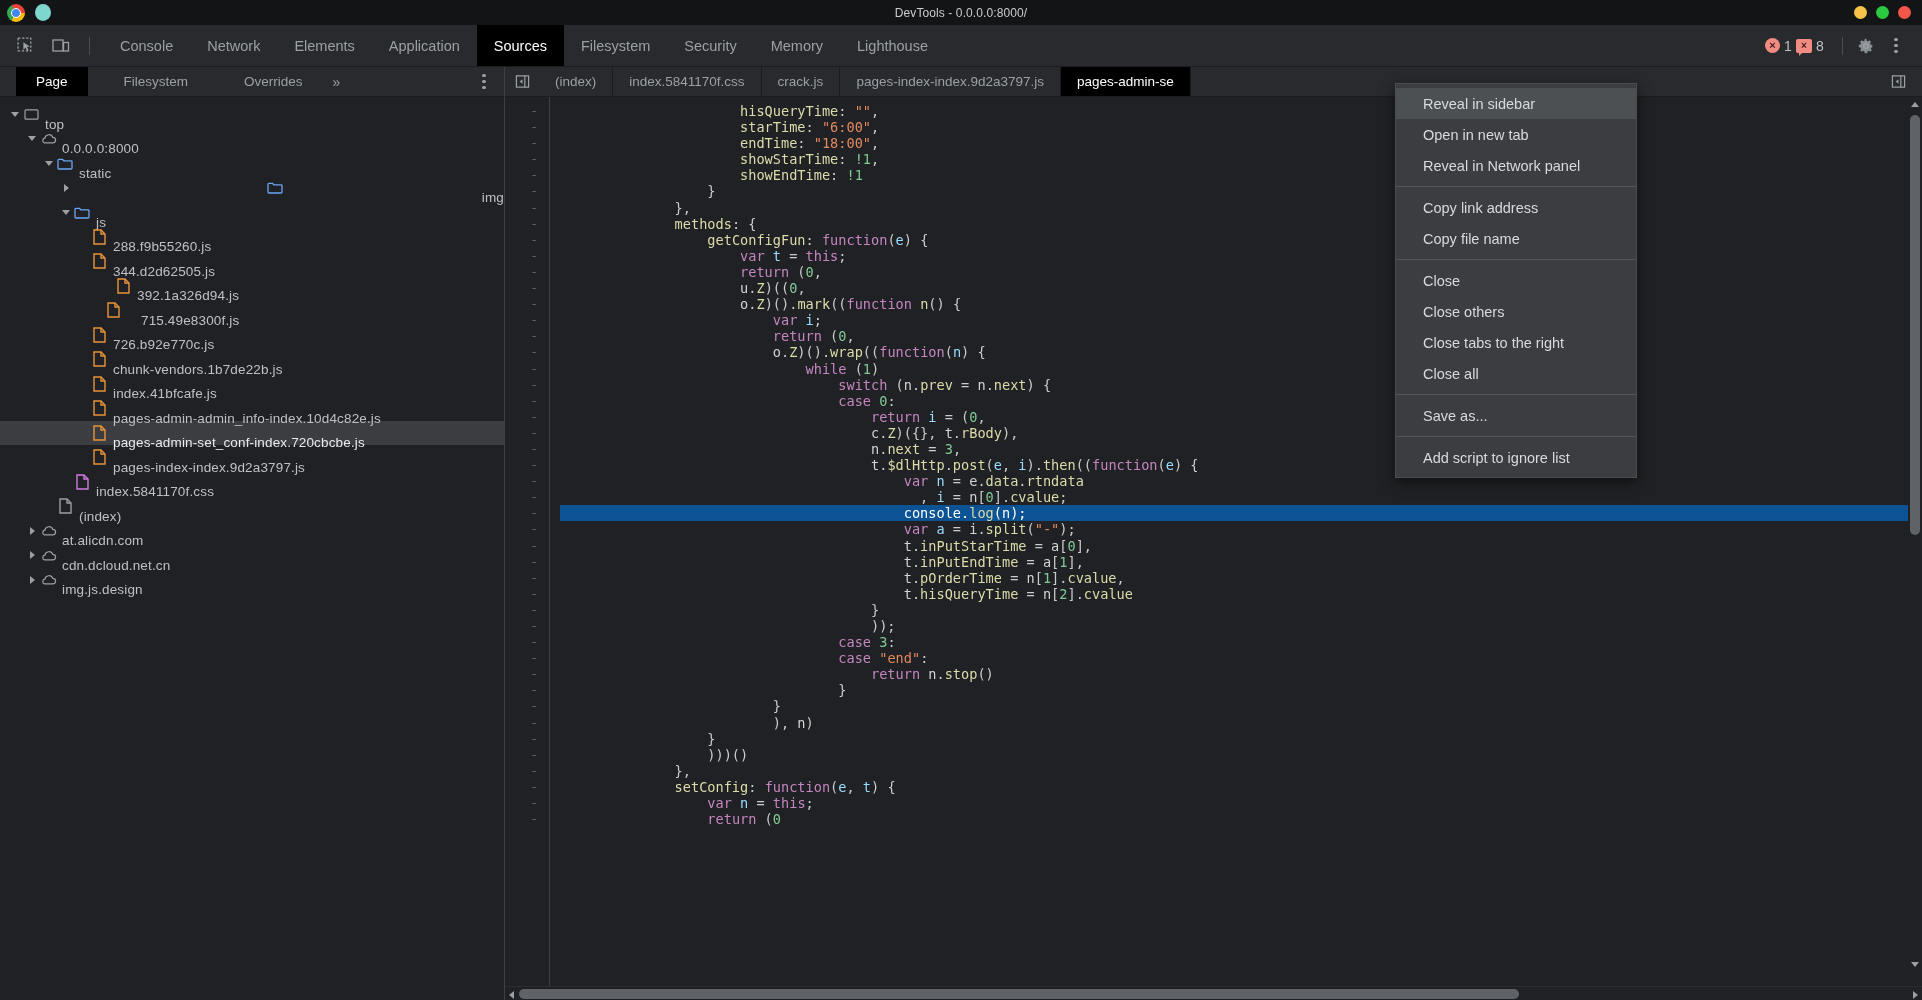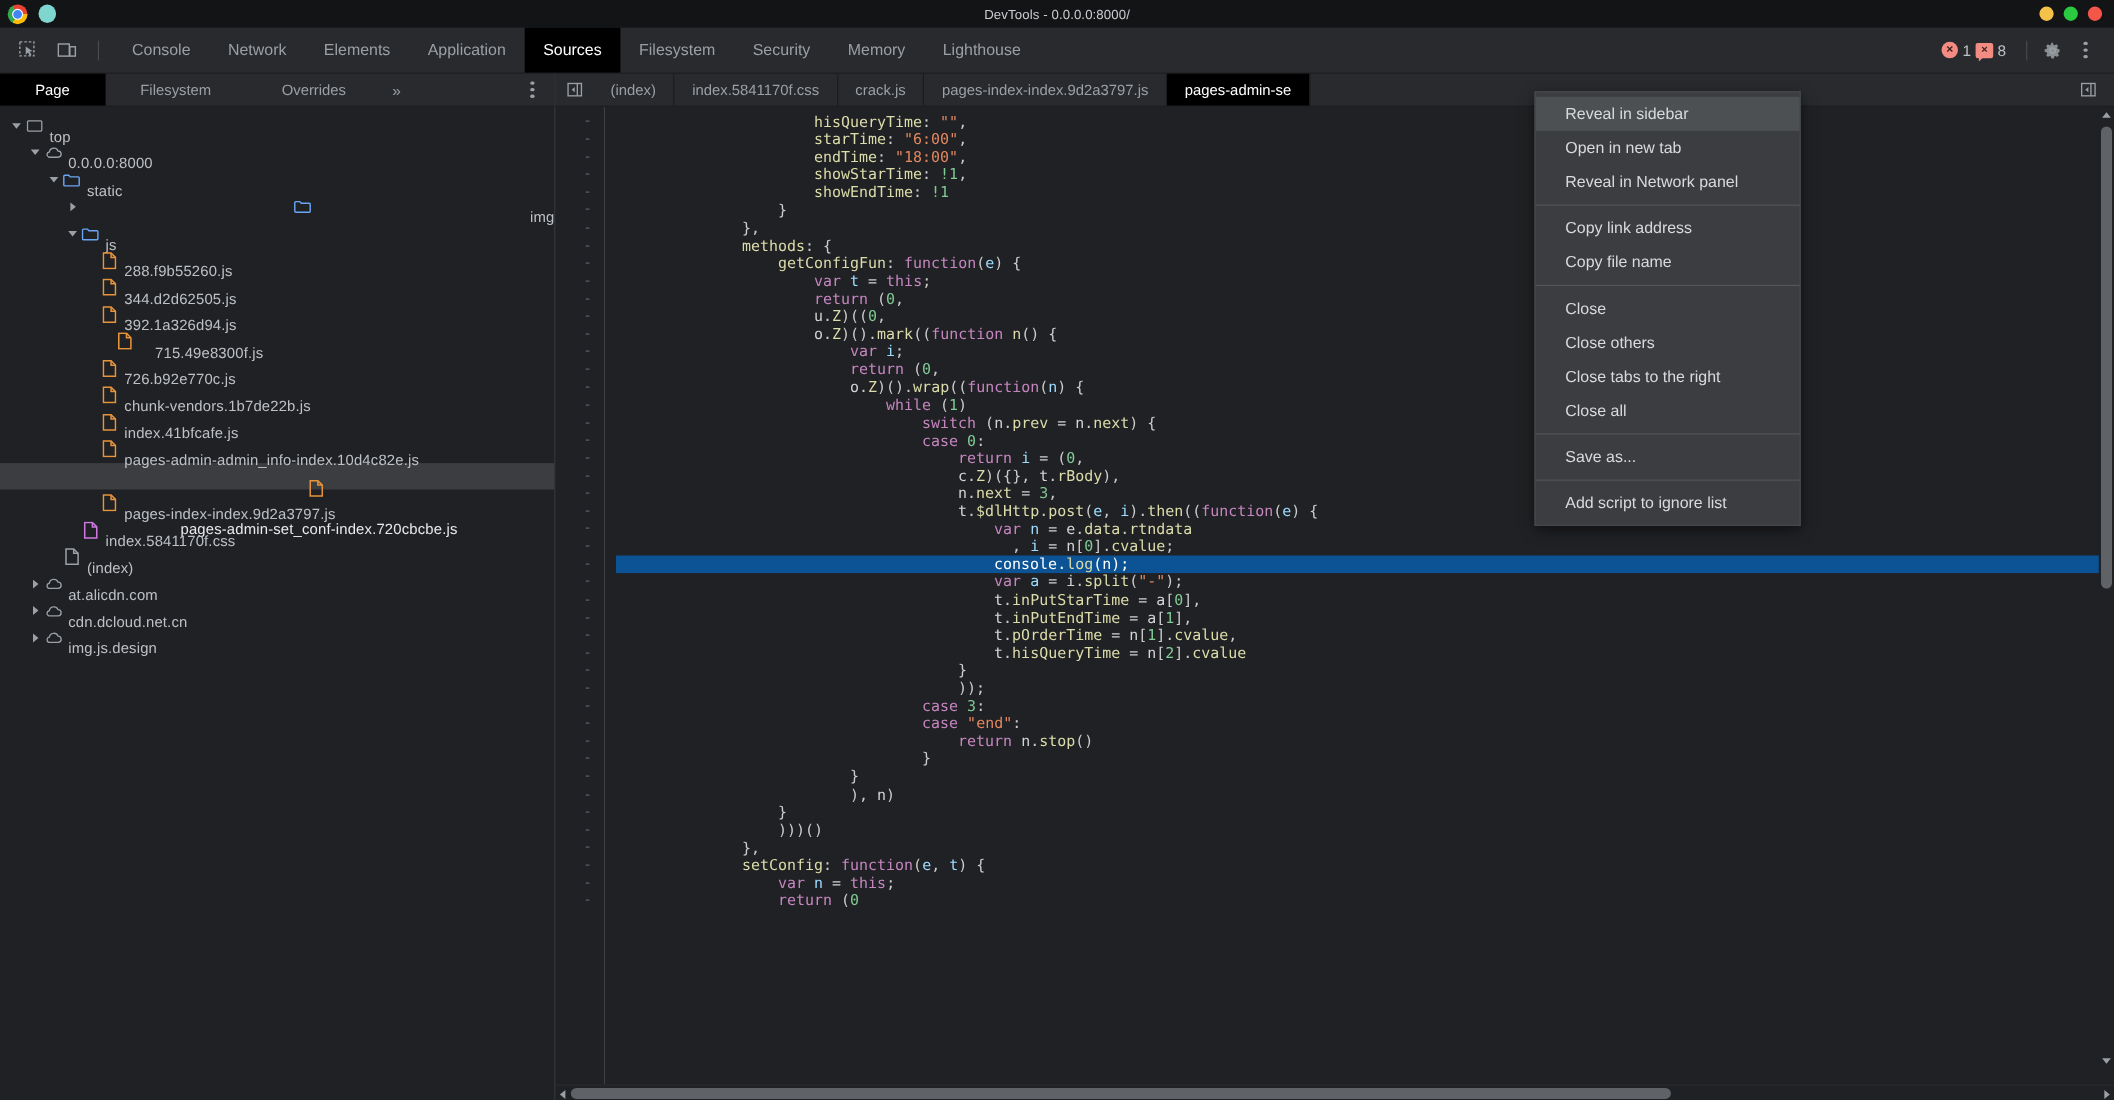--- a/index.html
+++ b/index.html
@@ -116,23 +116,23 @@
     background: #202124;
     border-right: 1px solid #3c4043;
     display: flex; flex-direction: column;
   }
   .nav-tabbar {
     height: 30px; display: flex; align-items: center;
     background: #282a2d;
     border-bottom: 1px solid #1b1c1d;
   }
   .nav-tab {
-    padding: 0 32px; height: 100%;
+    padding: 0 20px; height: 100%;
     display: flex; align-items: center;
-    font-size: 13.5px; color: #9aa0a6; cursor: pointer;
+    font-size: 13.5px; color: #9aa0a6; cursor: pointer; margin-left: 16px;
   }
   .nav-tab.active { background: #000; color: #fff; }
   .nav-more { padding: 0 10px; font-size: 14px; color: #9aa0a6; cursor: pointer; }
   .nav-kebab { margin-left: auto; padding-right: 12px; cursor: pointer; }
 
   .tree { flex: 1; overflow: hidden; padding-top: 5px; font-size: 13.5px; }
   .tree-row {
     display: flex; align-items: center;
     height: 24.5px; cursor: pointer;
     color: #bdc1c6; white-space: nowrap;
@@ -386,81 +386,81 @@
         <div class="tree-row" style="padding-left: 76px;">
           <span class="twisty none"></span>
           <span class="t-icon">
             <svg width="13" height="16" viewBox="0 0 13 16">
               <path d="M1 1h7l4 4v10H1z" fill="none" stroke="#e8943a" stroke-width="1.4"></path>
               <path d="M8 1v4h4" fill="none" stroke="#e8943a" stroke-width="1.4"></path>
             </svg>
           </span>
           <span class="t-label">344.d2d62505.js</span>
         </div>
+        <div class="tree-row" style="padding-left: 100px;">
+          <span class="twisty none"></span>
+          <span class="t-icon">
+            <svg width="13" height="16" viewBox="0 0 13 16">
+              <path d="M1 1h7l4 4v10H1z" fill="none" stroke="#e8943a" stroke-width="1.4"></path>
+              <path d="M8 1v4h4" fill="none" stroke="#e8943a" stroke-width="1.4"></path>
+            </svg>
+          </span>
+          <span class="t-label">392.1a326d94.js</span>
+        </div>
+        <div class="tree-row" style="padding-left: 76px; gap: 14px;">
+          <span class="twisty none"></span>
+          <span class="t-icon">
+            <svg width="13" height="16" viewBox="0 0 13 16">
+              <path d="M1 1h7l4 4v10H1z" fill="none" stroke="#e8943a" stroke-width="1.4"></path>
+              <path d="M8 1v4h4" fill="none" stroke="#e8943a" stroke-width="1.4"></path>
+            </svg>
+          </span>
+          <span class="t-label">715.49e8300f.js</span>
+        </div>
         <div class="tree-row" style="padding-left: 76px;">
           <span class="twisty none"></span>
           <span class="t-icon">
             <svg width="13" height="16" viewBox="0 0 13 16">
               <path d="M1 1h7l4 4v10H1z" fill="none" stroke="#e8943a" stroke-width="1.4"></path>
               <path d="M8 1v4h4" fill="none" stroke="#e8943a" stroke-width="1.4"></path>
             </svg>
           </span>
-          <span class="t-label">392.1a326d94.js</span>
-        </div>
-        <div class="tree-row" style="padding-left: 76px; gap: 14px;">
-          <span class="twisty none"></span>
-          <span class="t-icon">
-            <svg width="13" height="16" viewBox="0 0 13 16">
-              <path d="M1 1h7l4 4v10H1z" fill="none" stroke="#e8943a" stroke-width="1.4"></path>
-              <path d="M8 1v4h4" fill="none" stroke="#e8943a" stroke-width="1.4"></path>
-            </svg>
-          </span>
-          <span class="t-label">715.49e8300f.js</span>
+          <span class="t-label">726.b92e770c.js</span>
         </div>
         <div class="tree-row" style="padding-left: 76px;">
           <span class="twisty none"></span>
           <span class="t-icon">
             <svg width="13" height="16" viewBox="0 0 13 16">
               <path d="M1 1h7l4 4v10H1z" fill="none" stroke="#e8943a" stroke-width="1.4"></path>
               <path d="M8 1v4h4" fill="none" stroke="#e8943a" stroke-width="1.4"></path>
             </svg>
           </span>
-          <span class="t-label">726.b92e770c.js</span>
+          <span class="t-label">chunk-vendors.1b7de22b.js</span>
         </div>
         <div class="tree-row" style="padding-left: 76px;">
           <span class="twisty none"></span>
           <span class="t-icon">
             <svg width="13" height="16" viewBox="0 0 13 16">
               <path d="M1 1h7l4 4v10H1z" fill="none" stroke="#e8943a" stroke-width="1.4"></path>
               <path d="M8 1v4h4" fill="none" stroke="#e8943a" stroke-width="1.4"></path>
             </svg>
           </span>
-          <span class="t-label">chunk-vendors.1b7de22b.js</span>
+          <span class="t-label">index.41bfcafe.js</span>
         </div>
         <div class="tree-row" style="padding-left: 76px;">
           <span class="twisty none"></span>
           <span class="t-icon">
             <svg width="13" height="16" viewBox="0 0 13 16">
               <path d="M1 1h7l4 4v10H1z" fill="none" stroke="#e8943a" stroke-width="1.4"></path>
               <path d="M8 1v4h4" fill="none" stroke="#e8943a" stroke-width="1.4"></path>
             </svg>
           </span>
-          <span class="t-label">index.41bfcafe.js</span>
-        </div>
-        <div class="tree-row" style="padding-left: 76px;">
-          <span class="twisty none"></span>
-          <span class="t-icon">
-            <svg width="13" height="16" viewBox="0 0 13 16">
-              <path d="M1 1h7l4 4v10H1z" fill="none" stroke="#e8943a" stroke-width="1.4"></path>
-              <path d="M8 1v4h4" fill="none" stroke="#e8943a" stroke-width="1.4"></path>
-            </svg>
-          </span>
           <span class="t-label">pages-admin-admin_info-index.10d4c82e.js</span>
         </div>
-        <div class="tree-row selected" style="padding-left: 76px; flex-direction: column;">
+        <div class="tree-row selected" style="padding-left: 76px;">
           <span class="twisty none"></span>
           <span class="t-icon">
             <svg width="13" height="16" viewBox="0 0 13 16">
               <path d="M1 1h7l4 4v10H1z" fill="none" stroke="#e8943a" stroke-width="1.4"></path>
               <path d="M8 1v4h4" fill="none" stroke="#e8943a" stroke-width="1.4"></path>
             </svg>
           </span>
           <span class="t-label">pages-admin-set_conf-index.720cbcbe.js</span>
         </div>
         <div class="tree-row" style="padding-left: 76px;">

